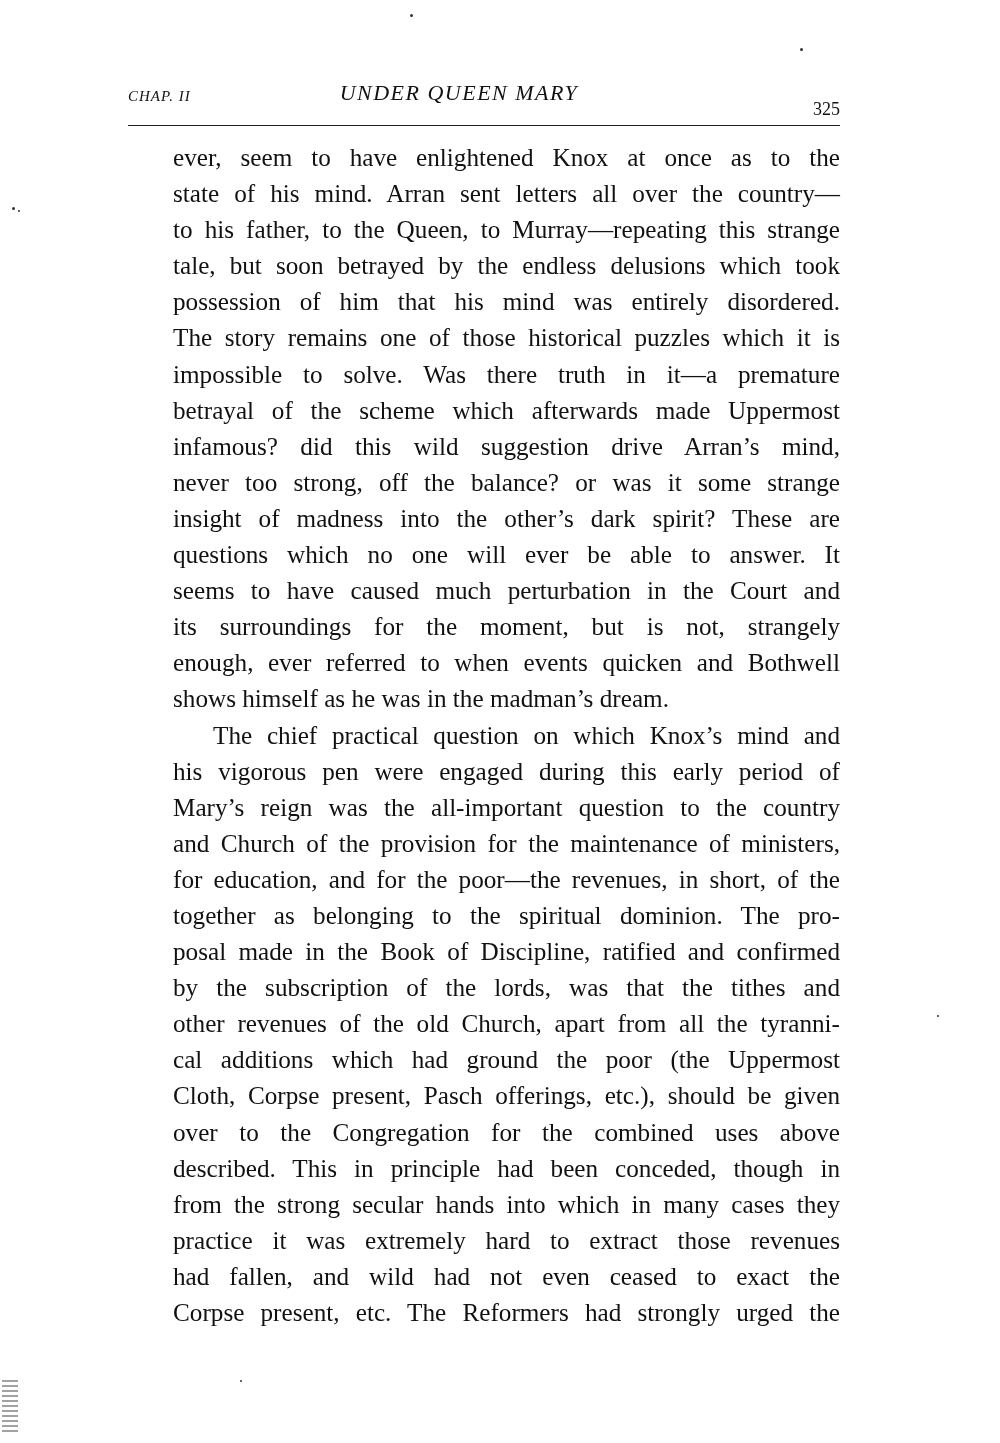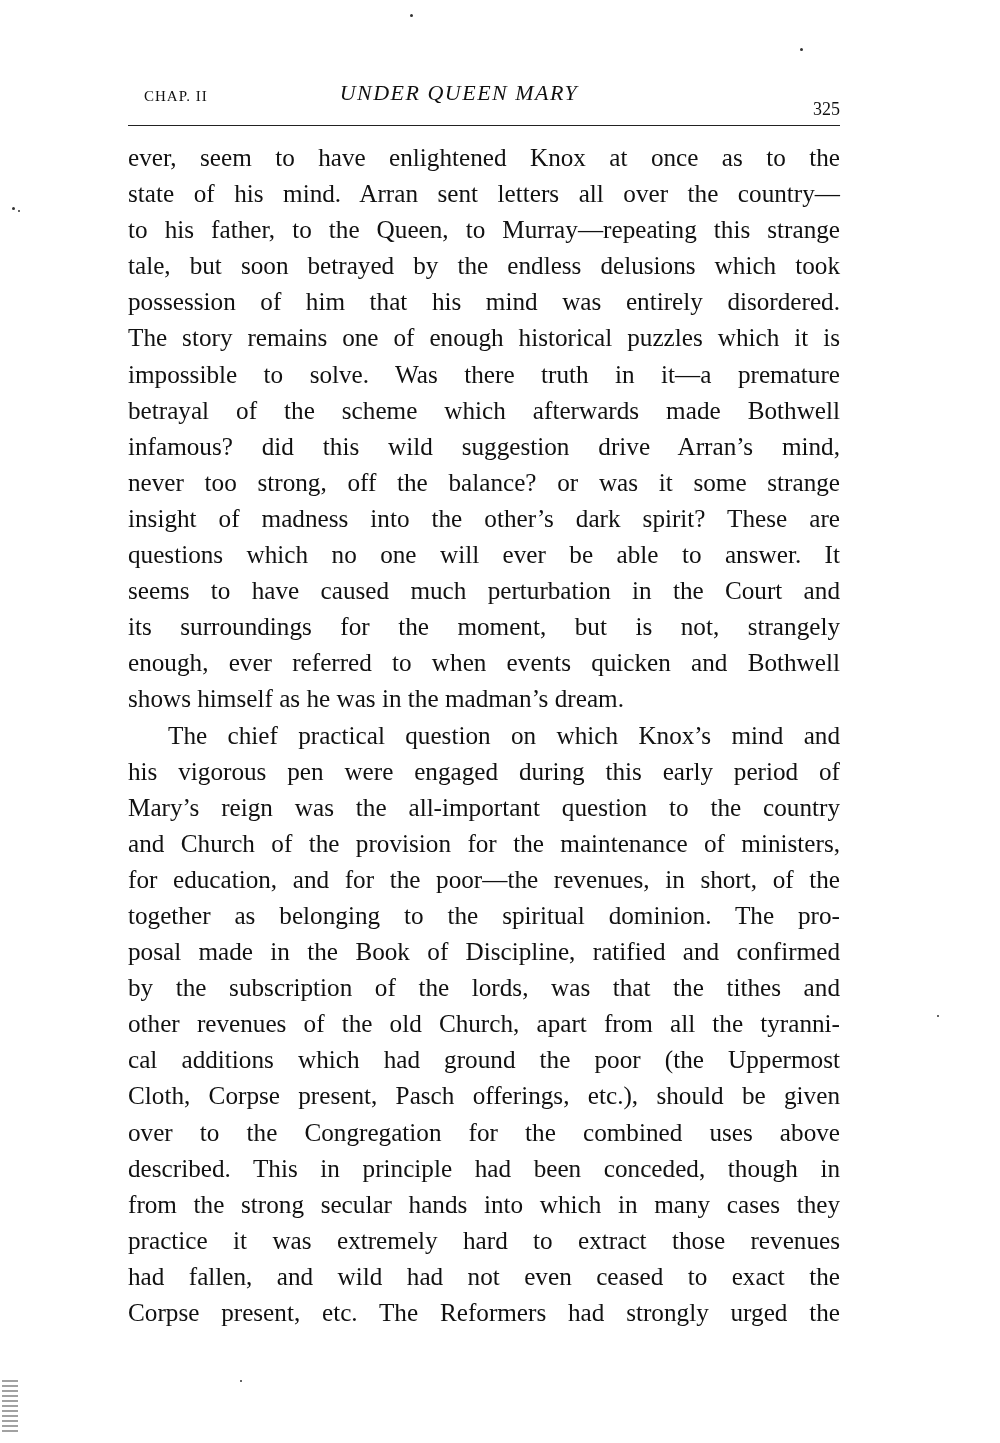--- a/index.html
+++ b/index.html
@@ -21,24 +21,25 @@
       top: 78px;
       width: 712px;
     }
     .running-head {
       position: relative;
       height: 34px;
       font-size: 20px;
     }
     .chap {
       position: absolute;
-      left: 16px;
+      left: 0;
       top: 10px;
       font-size: 15px;
       letter-spacing: 1px;
+      font-style: italic;
     }
     .title {
       position: absolute;
       left: 0;
       right: 0;
       top: 2px;
       text-align: center;
       font-style: italic;
       font-size: 22px;
       letter-spacing: 1.5px;
@@ -68,20 +69,21 @@
       text-align: justify;
     }
     .para {
       margin: 0;
     }
     .para .line {
       display: block;
       text-align: justify;
       text-align-last: justify;
       white-space: nowrap;
+      margin-left: 45px;
     }
     .para .line.last {
       text-align-last: left;
     }
     .para.indent .line.first {
       text-indent: 40px;
     }
     .speck {
       position: absolute;
       background: #333;
@@ -111,23 +113,23 @@
 
 <div class="rule" style="left:128px;"></div>
 
 <div class="body-text" style="left:128px;">
   <p class="para" id="p0">
       <span class="line first">ever, seem to have enlightened Knox at once as to the</span>
       <span class="line">state of his mind.  Arran sent letters all over the country—</span>
       <span class="line">to his father, to the Queen, to Murray—repeating this strange</span>
       <span class="line">tale, but soon betrayed by the endless delusions which took</span>
       <span class="line">possession of him that his mind was entirely disordered.</span>
-      <span class="line">The story remains one of enough historical puzzles which it is</span>
+      <span class="line">The story remains one of those historical puzzles which it is</span>
       <span class="line">impossible to solve.  Was there truth in it—a premature</span>
-      <span class="line">betrayal of the scheme which afterwards made Bothwell</span>
+      <span class="line">betrayal of the scheme which afterwards made Uppermost</span>
       <span class="line">infamous? did this wild suggestion drive Arran’s mind,</span>
       <span class="line">never too strong, off the balance? or was it some strange</span>
       <span class="line">insight of madness into the other’s dark spirit?  These are</span>
       <span class="line">questions which no one will ever be able to answer.  It</span>
       <span class="line">seems to have caused much perturbation in the Court and</span>
       <span class="line">its surroundings for the moment, but is not, strangely</span>
       <span class="line">enough, ever referred to when events quicken and Bothwell</span>
       <span class="line last">shows himself as he was in the madman’s dream.</span>
     </p>
   <p class="para indent" id="p1">

